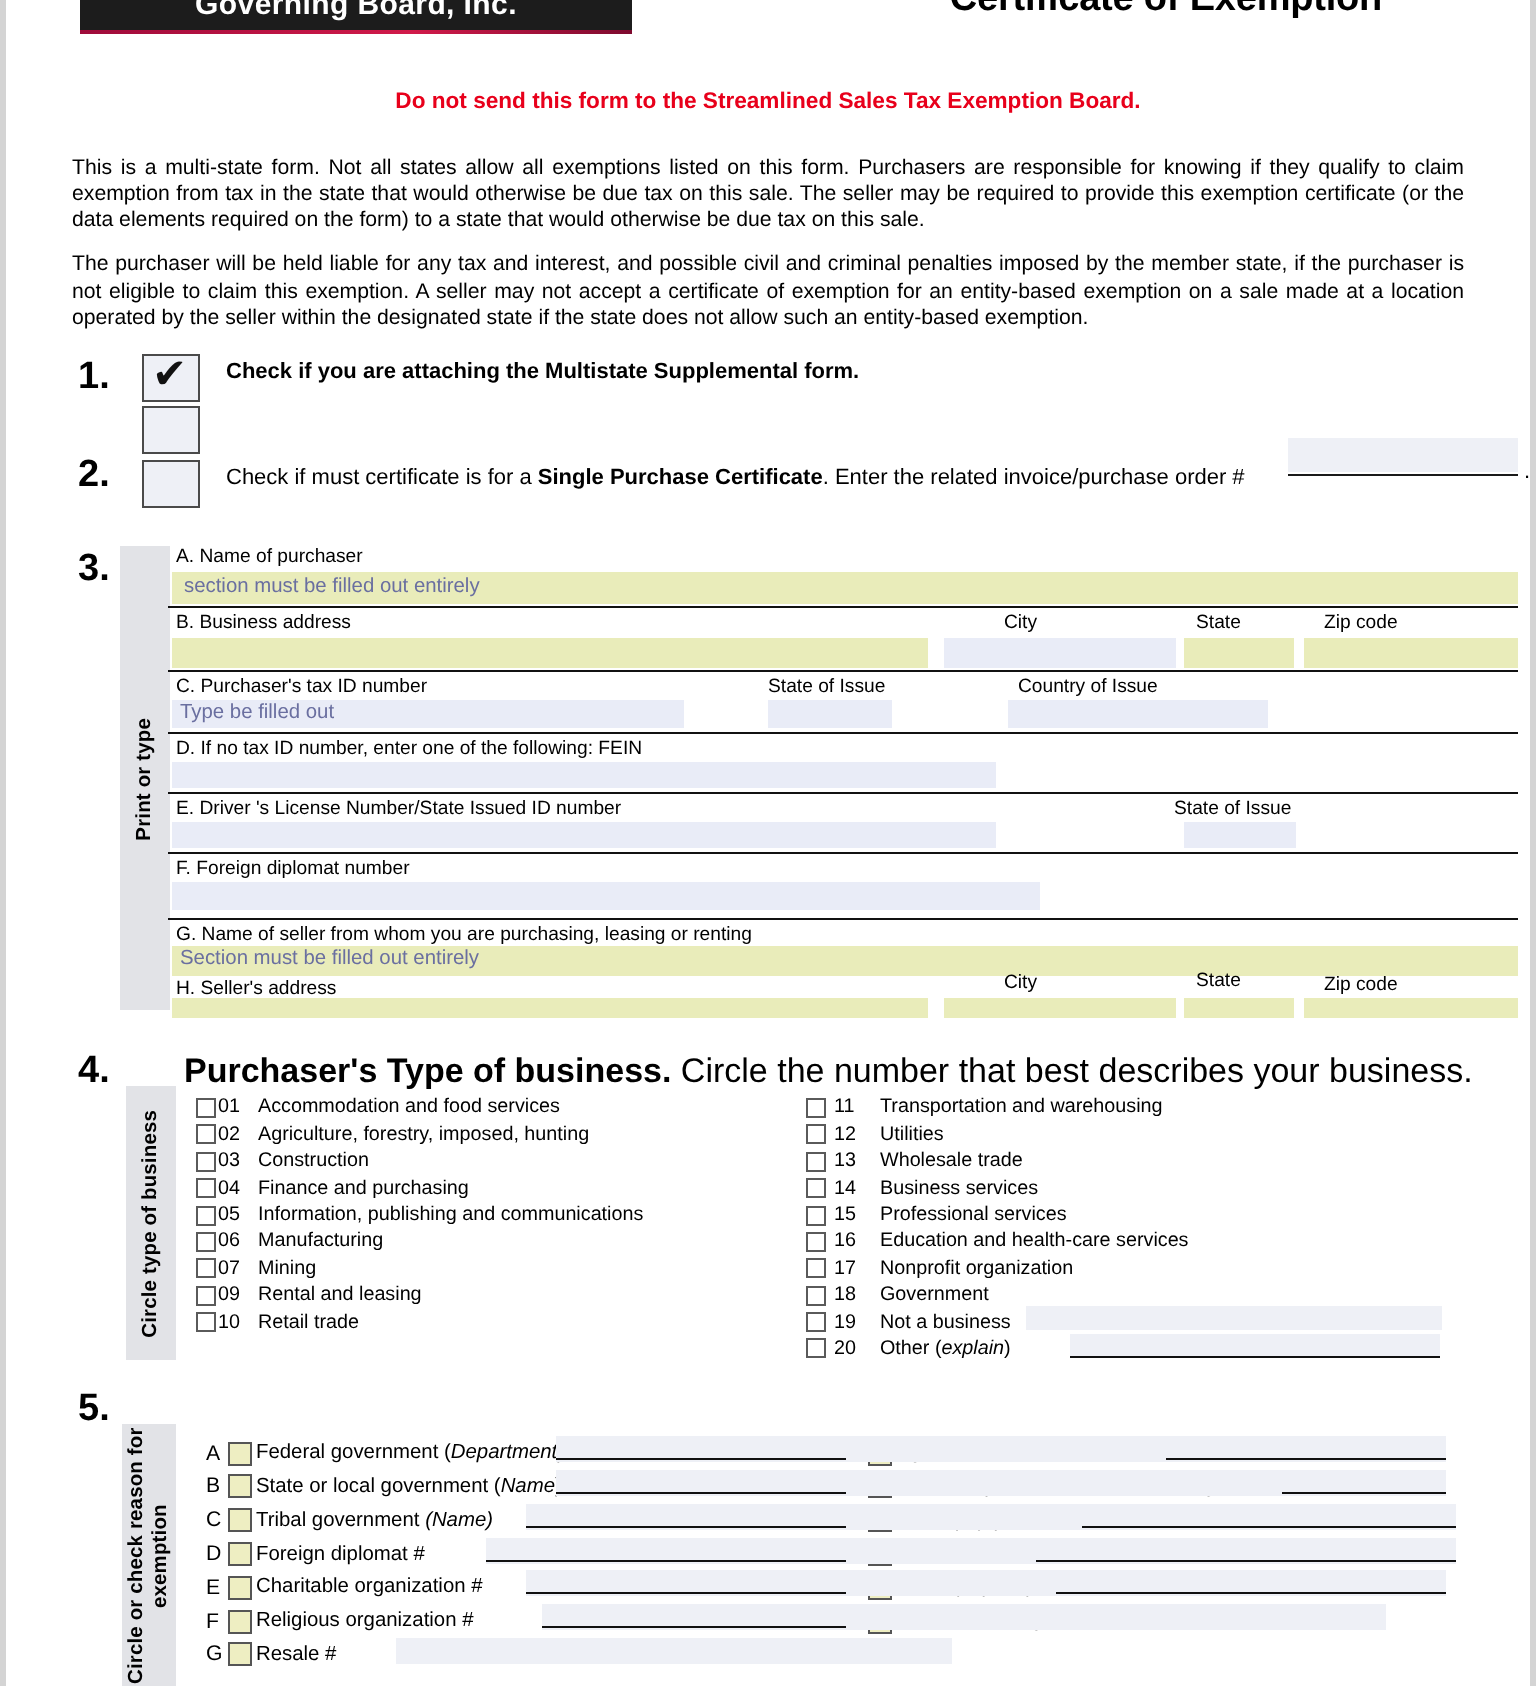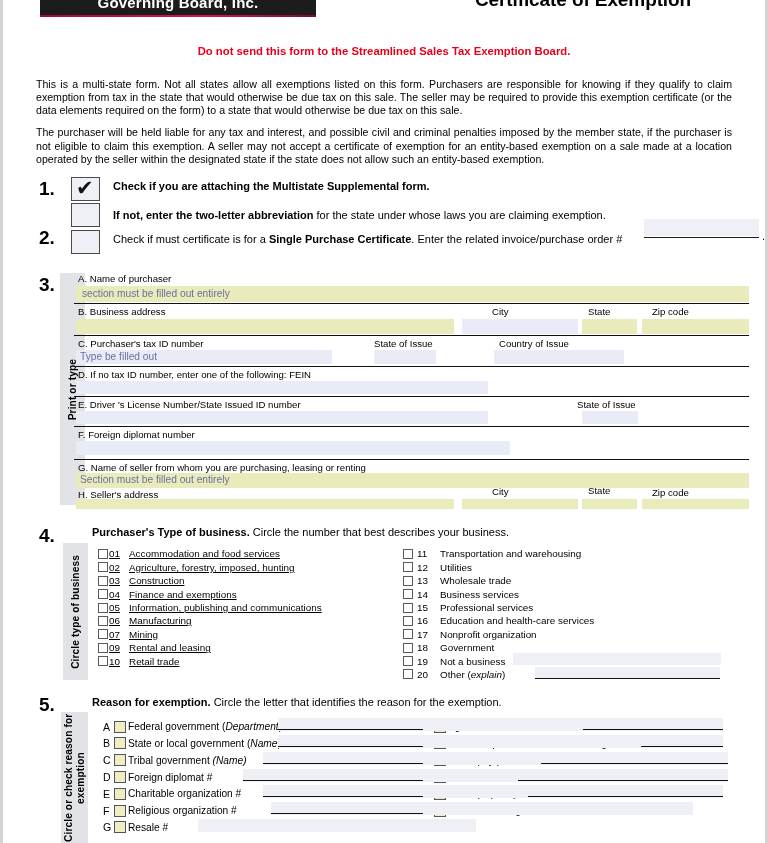--- a/index.html
+++ b/index.html
@@ -49,37 +49,37 @@
   
   .vtab{position:absolute;left:0;top:0;width:25px;background:#e2e3e7;
         display:flex;align-items:center;justify-content:center;}
   .vtab span{writing-mode:vertical-rl;transform:rotate(180deg);font-size:10.2px;
              font-weight:bold;letter-spacing:.1px;text-align:center;line-height:12px;}
 
   
   .sec3{position:relative;margin:12px 0 0 0;height:232px;}
   .sec3 .bignum{position:absolute;left:36px;top:1px;}
   .s3box{position:absolute;left:57px;top:0;width:700px;height:232px;}
-  .s3body{position:absolute;left:14px;top:0;width:675px;height:232px;}
+  .s3body{position:absolute;left:24px;top:0;width:675px;height:232px;}
   .rlabel{position:absolute;font-size:9.6px;white-space:nowrap;}
   .fld{position:absolute;height:15px;}
   .fld.y{background:#e9ecba;}
   .fld.b{background:#e9ecf7;}
   .ftxt{position:absolute;font-size:10.2px;color:#6a6fa0;white-space:nowrap;}
   .hr-thick{position:absolute;left:0;width:675px;border-top:1.6px solid #111;}
   .hr-thin{position:absolute;left:0;width:675px;border-top:1px solid #111;}
 
   
   .sec4{position:relative;margin:20px 0 0 0;height:155px;}
   .sec4 .bignum{position:absolute;left:36px;top:0px;}
   .s4tab{left:60px;top:18px;width:25px;height:137px;}
-  .s4head{position:absolute;left:89px;top:1px;font-size:11px;}
+  .s4head{position:absolute;left:89px;top:1px;font-size:17px;}
   .s4head b{font-weight:bold;}
   .bizcol{position:absolute;top:22px;font-size:9.9px;}
-  .bizcol.left{left:95px;text-decoration:underline;}
+  .bizcol.left{left:95px;}
   .bizcol.right{left:400px;}
   .bizrow{height:13.4px;display:flex;align-items:center;white-space:nowrap;position:relative;}
   .cb-sm{box-sizing:border-box;width:10px;height:10px;border:1.2px solid #5a5a5a;background:#fff;
          display:inline-block;flex:0 0 auto;}
   .bnum{display:inline-block;min-width:14px;margin-left:1px;}
   .bnum.sp{margin-left:4px;min-width:17px;}
   .blbl{margin-left:6px;}
   .other-fill{position:absolute;left:132px;top:-1px;width:185px;height:12px;background:#eef0f6;}
   .other-line{position:absolute;left:132px;top:10px;width:185px;border-bottom:1.1px solid #111;}
   .nb-fill{position:absolute;left:110px;top:-1px;width:208px;height:12px;background:#eef0f6;}
@@ -125,23 +125,20 @@
   <div class="line1">
     <span class="bignum num1">1.</span>
     <span class="cb cb-big" style="left:68px;top:2px;">
       <span class="check">✔</span>
     </span>
     <span class="l1txt">Check if you are attaching the Multistate Supplemental form.</span>
   </div>
 
   <div class="line1" style="height:26px;margin-top:0;">
     <span class="cb cb-big" style="left:68px;top:-2px;"></span>
-    <span class="l2txt">
-      <b>If not, enter the two-letter abbreviation</b><span> for the state under whose laws you are claiming exemption.</span>
-    </span>
   </div>
 
   <div class="line1" style="height:30px;margin-top:0;">
     <span class="bignum num2" style="top:-4px;">2.</span>
     <span class="cb cb-big" style="left:68px;top:-1px;"></span>
     <span class="l2txt" style="top:2px;">
       <span>Check if must certificate is for a </span><b>Single Purchase Certificate</b><span>. Enter the related invoice/purchase order #</span>
     </span>
     <span class="inv-field"></span>
     <span class="inv-line"></span>
@@ -230,21 +227,21 @@
           <span class="blbl">Agriculture, forestry, imposed, hunting</span>
         </div>
         <div class="bizrow">
           <span class="cb-sm"></span>
           <span class="bnum">03</span>
           <span class="blbl">Construction</span>
         </div>
         <div class="bizrow">
           <span class="cb-sm"></span>
           <span class="bnum">04</span>
-          <span class="blbl">Finance and exemptions</span>
+          <span class="blbl">Finance and purchasing</span>
         </div>
         <div class="bizrow">
           <span class="cb-sm"></span>
           <span class="bnum">05</span>
           <span class="blbl">Information, publishing and communications</span>
         </div>
         <div class="bizrow">
           <span class="cb-sm"></span>
           <span class="bnum">06</span>
           <span class="blbl">Manufacturing</span>
@@ -320,23 +317,20 @@
           <span class="other-line"></span>
         </div>
       </div>
   </div>
 
   <div class="sec5">
     <span class="bignum">5.</span>
     <div class="vtab s5tab">
       <span>Circle or check reason for exemption</span>
     </div>
-    <div class="s5head">
-      <b>Reason for exemption.</b><span> Circle the letter that identifies the reason for the exemption.</span>
-    </div>
     <div class="rcol left" id="reason-left">
         <div class="rrow">
           <span class="rfill" style="left: 175px; width: 198px;"></span>
           <span class="rline" style="left: 175px; width: 198px;"></span>
           <span class="rletter">A</span>
           <span class="cb-y"></span>
           <span class="rlbl"><span>Federal government (</span><i>Department</i><span>)</span></span>
         </div>
         <div class="rrow">
           <span class="rfill" style="left: 175px; width: 198px;"></span>

